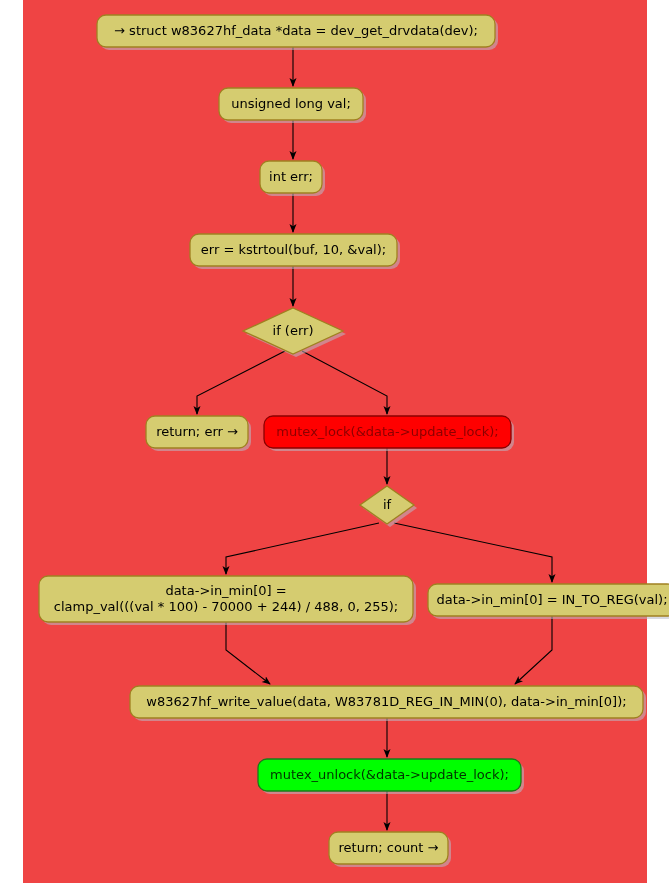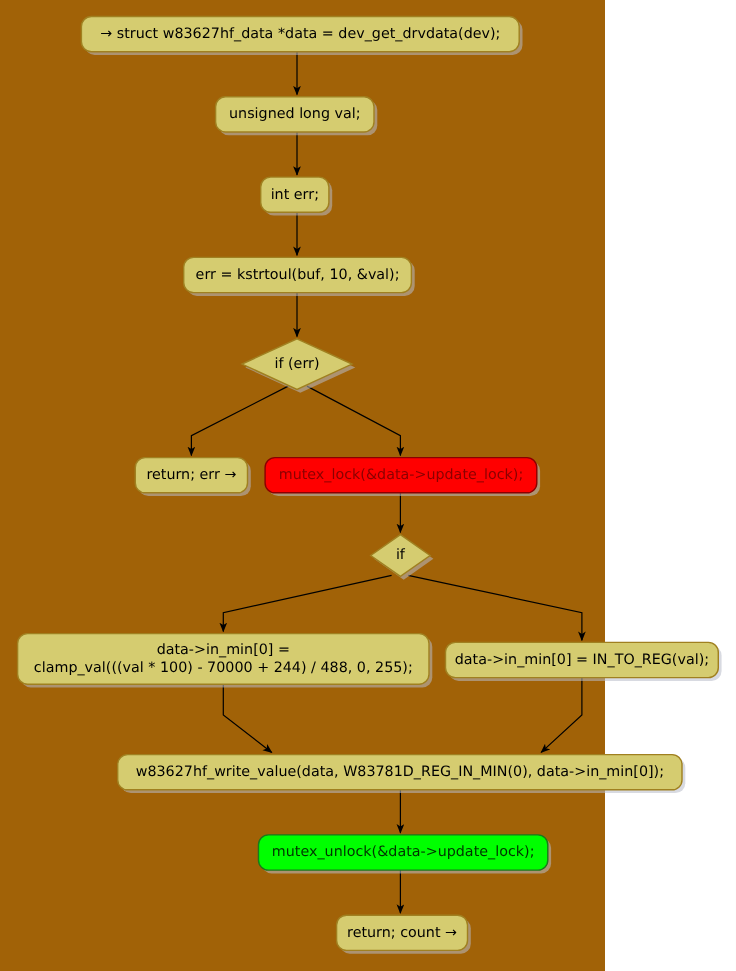--- a/index.html
+++ b/index.html
@@ -8,23 +8,24 @@
     background: #ffffff;
   }
   body {
     width: 669px;
     height: 883px;
     overflow: hidden;
     font-family: "DejaVu Sans", sans-serif;
   }
   #diagram-root {
     position: relative;
-    width: 550px;
+    width: 624px;
     height: 883px;
-    background: #a16207;
+    background: #ef4444;
+    margin-left: 23px;
   }
   svg.flow {
     position: absolute;
     left: 0;
     top: 0;
     width: 669px;
     height: 883px;
     display: block;
   }
   .node-text {

